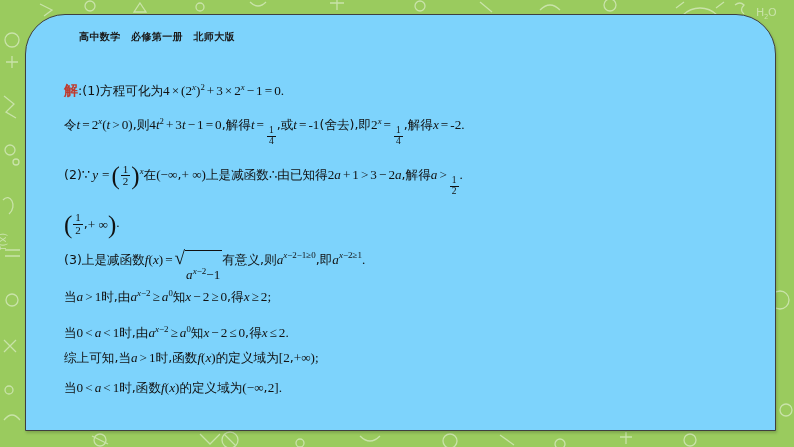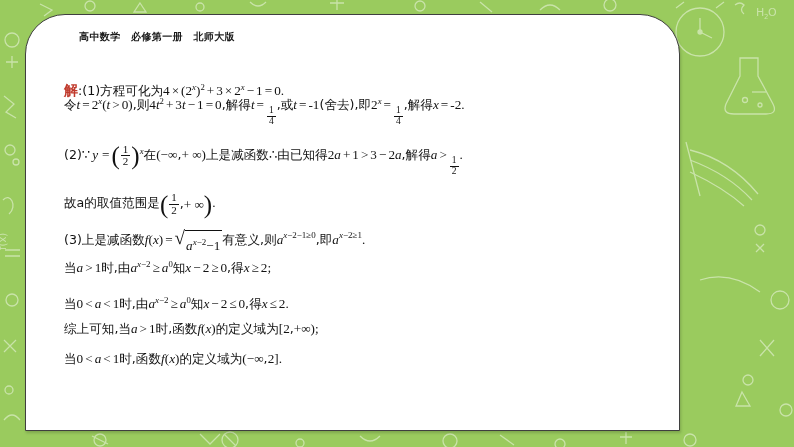--- a/index.html
+++ b/index.html
@@ -24,23 +24,23 @@
   #doodles {
     position: absolute;
     inset: 0;
     opacity: 0.55;
     pointer-events: none;
   }
   #panel {
     position: absolute;
     left: 25px;
     top: 14px;
-    width: 655px;
+    width: 751px;
     height: 417px;
-    background: #ffffff;
+    background: #7dd3fc;
     border: 1px solid #3f3f3f;
     border-top-left-radius: 40px;
     border-top-right-radius: 40px;
     border-bottom-left-radius: 0;
     border-bottom-right-radius: 0;
     box-sizing: border-box;
     box-shadow: 1px 2px 3px rgba(0,0,0,0.18);
   }
   #header {
     position: absolute;
@@ -60,21 +60,21 @@
     right: 30px;
     color: #101010;
   }
   .line {
     font-size: 13.2px;
     line-height: 1.0;
     white-space: nowrap;
     color: #111111;
   }
   .l1 { margin-top: 8px; }
-  .l2 { margin-top: 0; }
+  .l2 { margin-top: 20px; }
   .l3 { margin-top: 17px; }
   .l4 { margin-top: 15px; }
   .l5 { margin-top: 14px; }
   .l6 { margin-top: 8px; }
   .l7 { margin-top: 23px; }
   .l8 { margin-top: 11px; }
   .l9 { margin-top: 17px; }
 
   .jie {
     color: #C0392B;
@@ -116,21 +116,21 @@
     align-items: stretch;
     vertical-align: -0.1em;
   }
   .sqrt .radical {
     font-size: 1.45em;
     line-height: 0.95;
     transform: translateY(-1px);
   }
   .sqrt .radicand {
     border-top: 1px solid #111;
-    padding: 8px 2px 0 1px;
+    padding: 17px 2px 0 1px;
   }
   .exp-sup { font-size: 0.68em; vertical-align: super; line-height: 0; }
 </style>
 </head>
 <body>
 
 <div id="slide">
 
   <svg id="doodles" width="794" height="447" viewBox="0 0 794 447" xmlns="http://www.w3.org/2000/svg">
     <g stroke="#ffffff" stroke-width="1.3" fill="none" opacity="0.85">
@@ -227,21 +227,21 @@
               <span class="den">2</span>
             </span>
             <span class="bk">)</span>
           </span><sup class="mi">x</sup><span class="cn">在</span><span class="mn">(</span><span class="mn">−∞</span><span class="cn">,</span><span class="mn">+ ∞</span><span class="mn">)</span><span class="cn">上是减函数</span><span class="mn">∴</span><span class="cn">由已知得</span><span class="mn">2</span><span class="mi">a</span><span class="op mn">+</span><span class="mn">1</span><span class="op mn">&gt;</span><span class="mn">3</span><span class="op mn">−</span><span class="mn">2</span><span class="mi">a</span><span class="cn">,</span><span class="cn">解得</span><span class="mi">a</span><span class="op mn">&gt;</span><span class="frac">
             <span class="num">1</span>
             <span class="den">2</span>
           </span><span class="mn">.</span>
       </div>
 
       <div class="line l4">
-        <span class="cn">故a的取值范围是</span><span class="pgroup">
+        <span class="pgroup">
             <span class="bk">(</span>
             <span class="frac">
               <span class="num">1</span>
               <span class="den">2</span>
             </span>
             <span class="cn">,</span>
             <span class="mn">+ ∞</span>
             <span class="bk">)</span>
           </span><span class="mn">.</span>
       </div>

